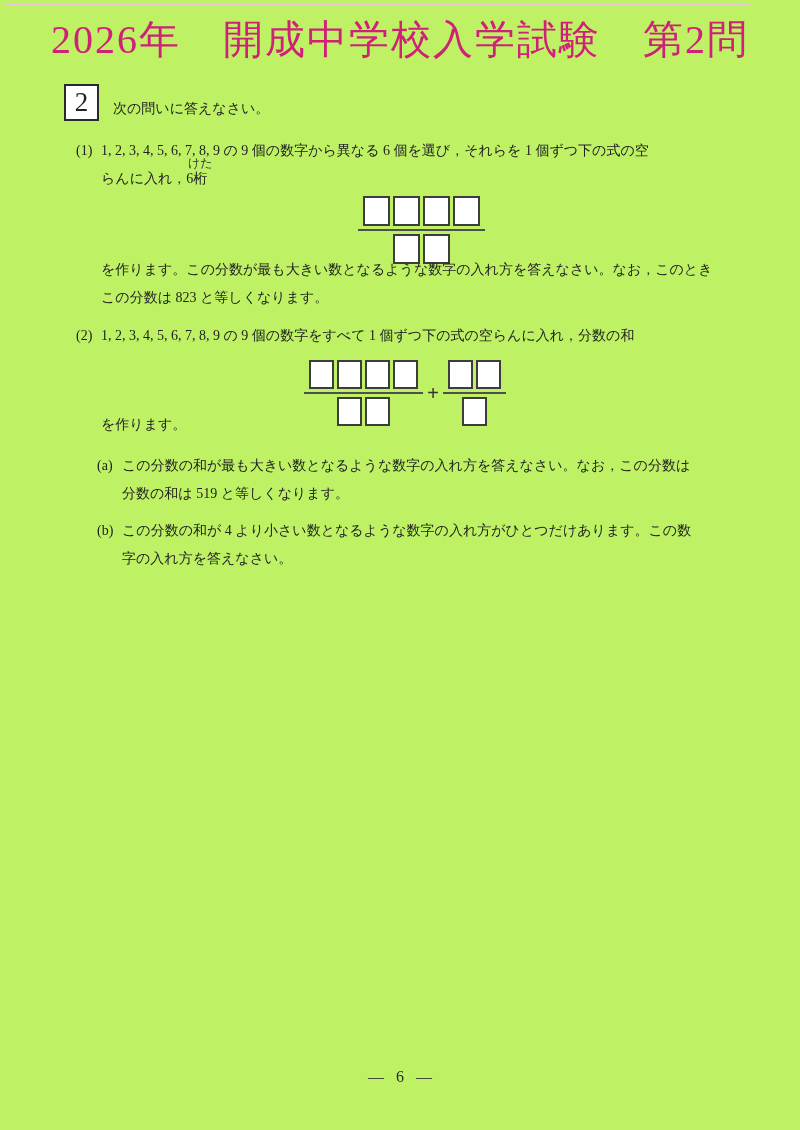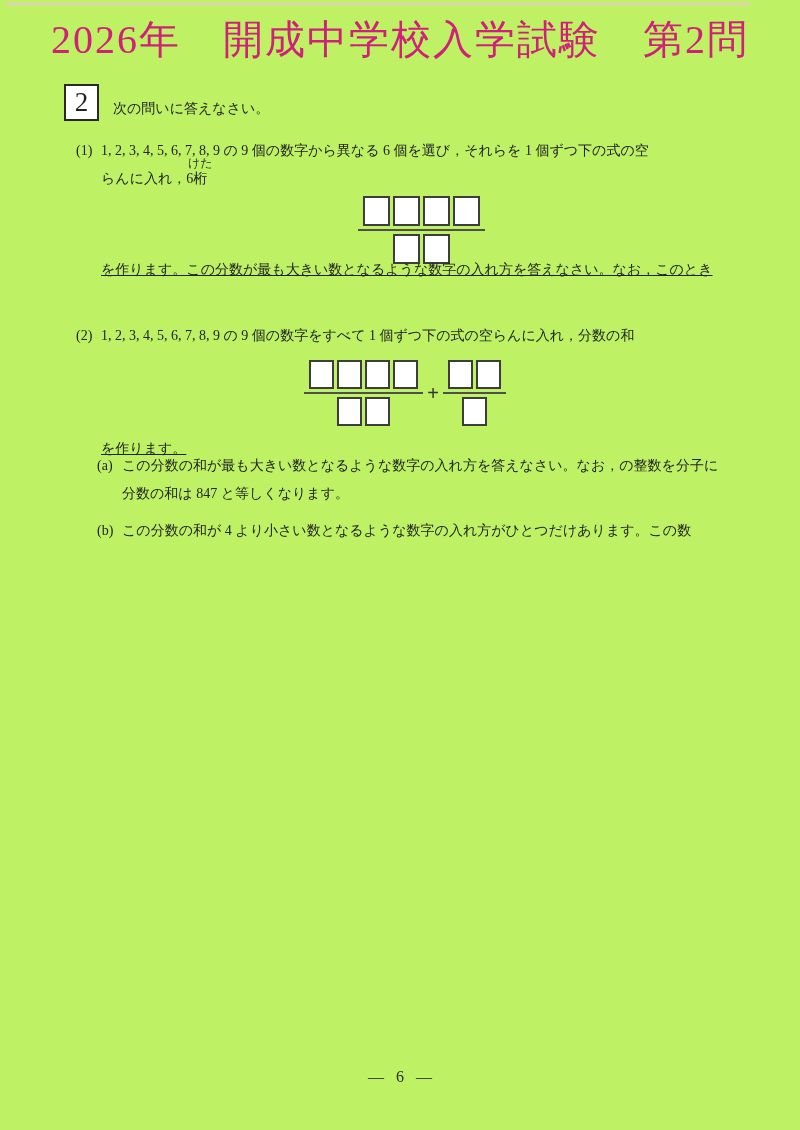--- a/index.html
+++ b/index.html
@@ -58,21 +58,20 @@
     line-height: 28px;
     white-space: nowrap;
   }
   .part .label { width: 25px; flex: none; }
   .cont {
     position: absolute;
     left: 101px;
     font-size: 14px;
     line-height: 28px;
     white-space: nowrap;
-    text-decoration: underline;
   }
   .sub {
     position: absolute;
     left: 97px;
     display: flex;
     align-items: flex-start;
     font-size: 14px;
     line-height: 28px;
     white-space: nowrap;
   }
@@ -164,20 +163,21 @@
       <div class="fline"></div>
       <div class="boxrow">
           <div class="box"></div>
           <div class="box"></div>
         </div>
     </div>
   </div>
 
   <div class="cont" style="top:256px">
     <div class="line">を作ります。この分数が最も大きい数となるような数字の入れ方を答えなさい。なお，このとき</div>
+    <div class="line">この分数は 823 と等しくなります。</div>
   </div>
 
   <div class="part" style="top:322px">
     <span class="label">(2)</span>
     <div class="lines">
       <div class="line">1, 2, 3, 4, 5, 6, 7, 8, 9 の 9 個の数字をすべて 1 個ずつ下の式の空らんに入れ，分数の和</div>
     </div>
   </div>
 
   <div class="diagram d2" id="diagram2">
@@ -200,34 +200,35 @@
           <div class="box"></div>
           <div class="box"></div>
         </div>
       <div class="fline"></div>
       <div class="boxrow">
           <div class="box"></div>
         </div>
     </div>
   </div>
 
-  <div class="cont" style="top:435px">
+  <div class="cont" style="top:411px">
     <div class="line">を作ります。</div>
   </div>
 
   <div class="sub" style="top:452px">
     <span class="label">(a)</span>
     <div class="lines">
-      <div class="line">この分数の和が最も大きい数となるような数字の入れ方を答えなさい。なお，の整数を分子に</div>
-      <div class="line">分数の和は 847 と等しくなります。</div>
+      <div class="line">この分数の和が最も大きい数となるような数字の入れ方を答えなさい。なお，この分数は</div>
+      <div class="line">分数の和は 519 と等しくなります。</div>
     </div>
   </div>
 
   <div class="sub" style="top:517px">
     <span class="label">(b)</span>
     <div class="lines">
       <div class="line">この分数の和が 4 より小さい数となるような数字の入れ方がひとつだけあります。この数</div>
+      <div class="line">字の入れ方を答えなさい。</div>
     </div>
   </div>
 
   <div class="footer">— 6 —</div>
 
 </div>
 
 </body></html>

